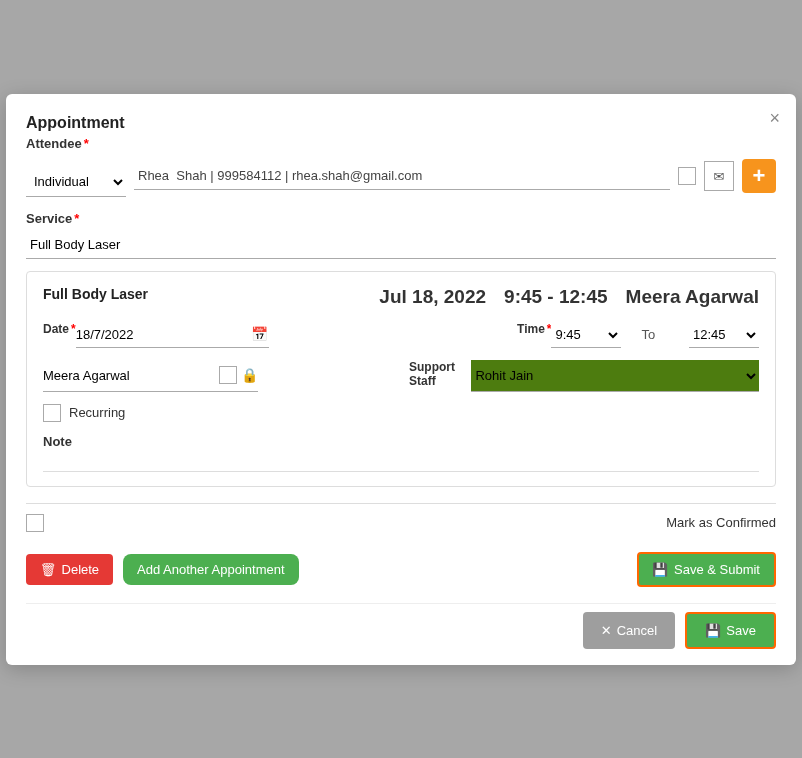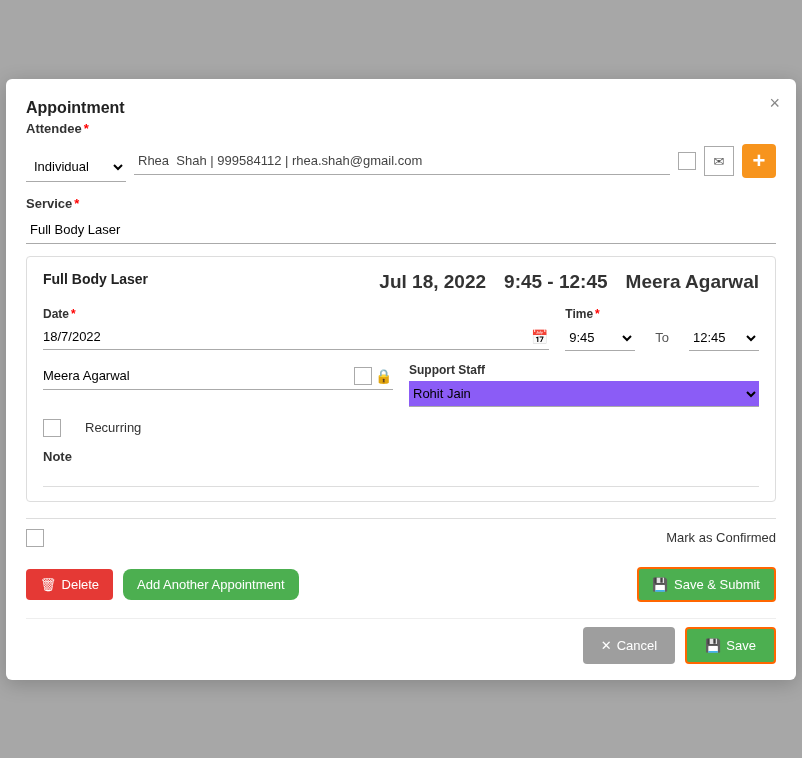--- a/index.html
+++ b/index.html
@@ -151,21 +151,21 @@
       text-align: center;
       font-weight: 600;
     }
     .card-fields-row {
       display: flex;
       gap: 16px;
       margin-bottom: 12px;
     }
     .card-field {
       display: flex;
-      flex-direction: column;
+      flex-direction: row;
     }
     .card-field-label {
       font-size: 12px;
       font-weight: 600;
       color: #333;
       margin-bottom: 4px;
     }
     .date-input-wrap {
       display: flex;
       align-items: center;
@@ -219,27 +219,27 @@
       color: #333;
       cursor: pointer;
     }
     .support-staff-select {
       border: none;
       border-bottom: 1.5px solid #aaa;
       font-size: 13px;
       padding: 4px 0;
       outline: none;
       cursor: pointer;
-      background: #8b5cf6;
+      background: #4d7c0f;
       width: 100%;
     }
     .recurring-row {
       display: flex;
       align-items: center;
-      gap: 24px;
+      gap: 8px;
       margin-bottom: 12px;
     }
     .recurring-label {
       font-size: 13px;
       color: #333;
     }
     .note-label {
       font-size: 13px;
       font-weight: 700;
       color: #333;

